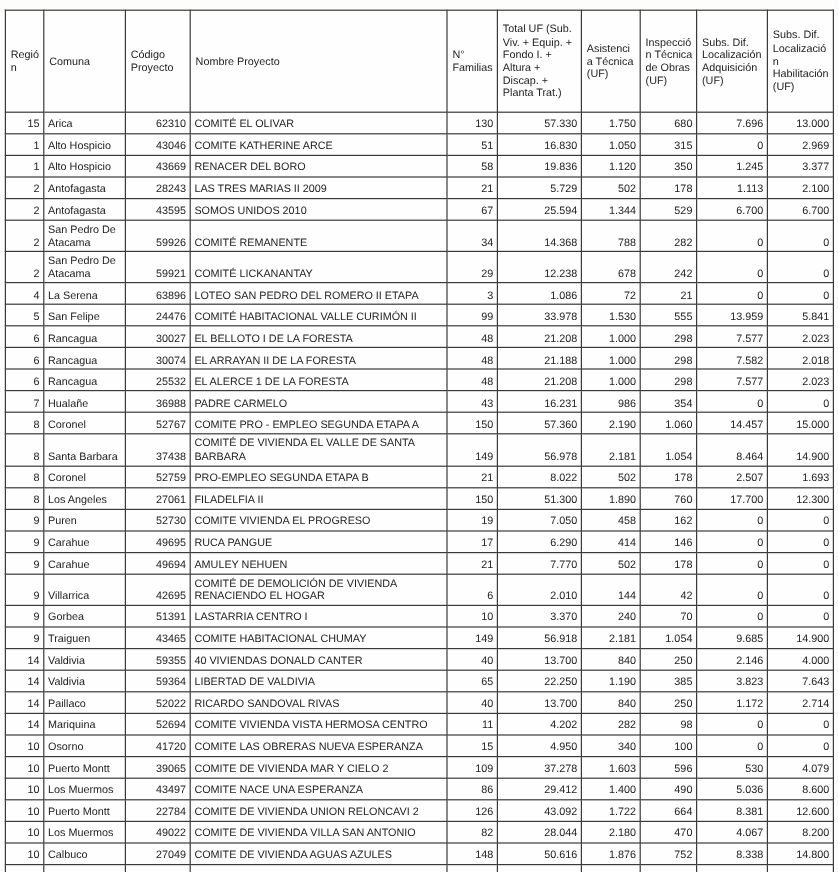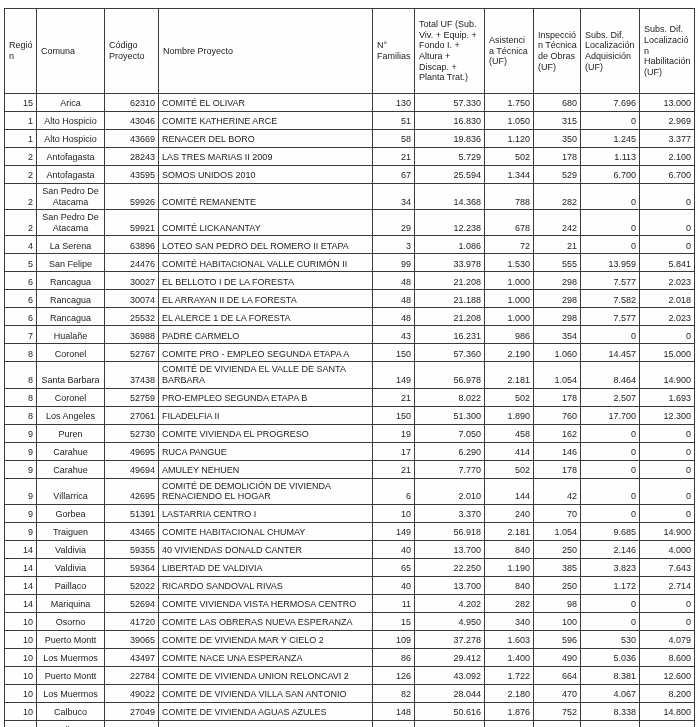--- a/index.html
+++ b/index.html
@@ -39,21 +39,21 @@
     padding: 3px 3px 3px 4px;
   }
   table.doc-table tbody td {
     height: 13px;
     vertical-align: bottom;
     padding: 2px 3px;
     white-space: normal;
   }
   
   .col0 { text-align: right; }
-  .col1 { text-align: center; }
+  .col1 { text-align: left; }
   .col2 { text-align: right; }
   .col3 { text-align: left; margin-top: 42px; }
   .col4, .col5, .col6, .col7, .col8, .col9 { text-align: right; }
   tbody .col0 { padding-right: 6px; }
   tbody .col2 { padding-right: 5px; }
   tbody .col3 { padding-left: 4px; }
   tbody .col4 { padding-right: 7px; margin-top: 24px; }
   tbody .col5, tbody .col6, tbody .col7, tbody .col8, tbody .col9 { padding-right: 5px; }
   
   col.w0 { width: 32px; }

